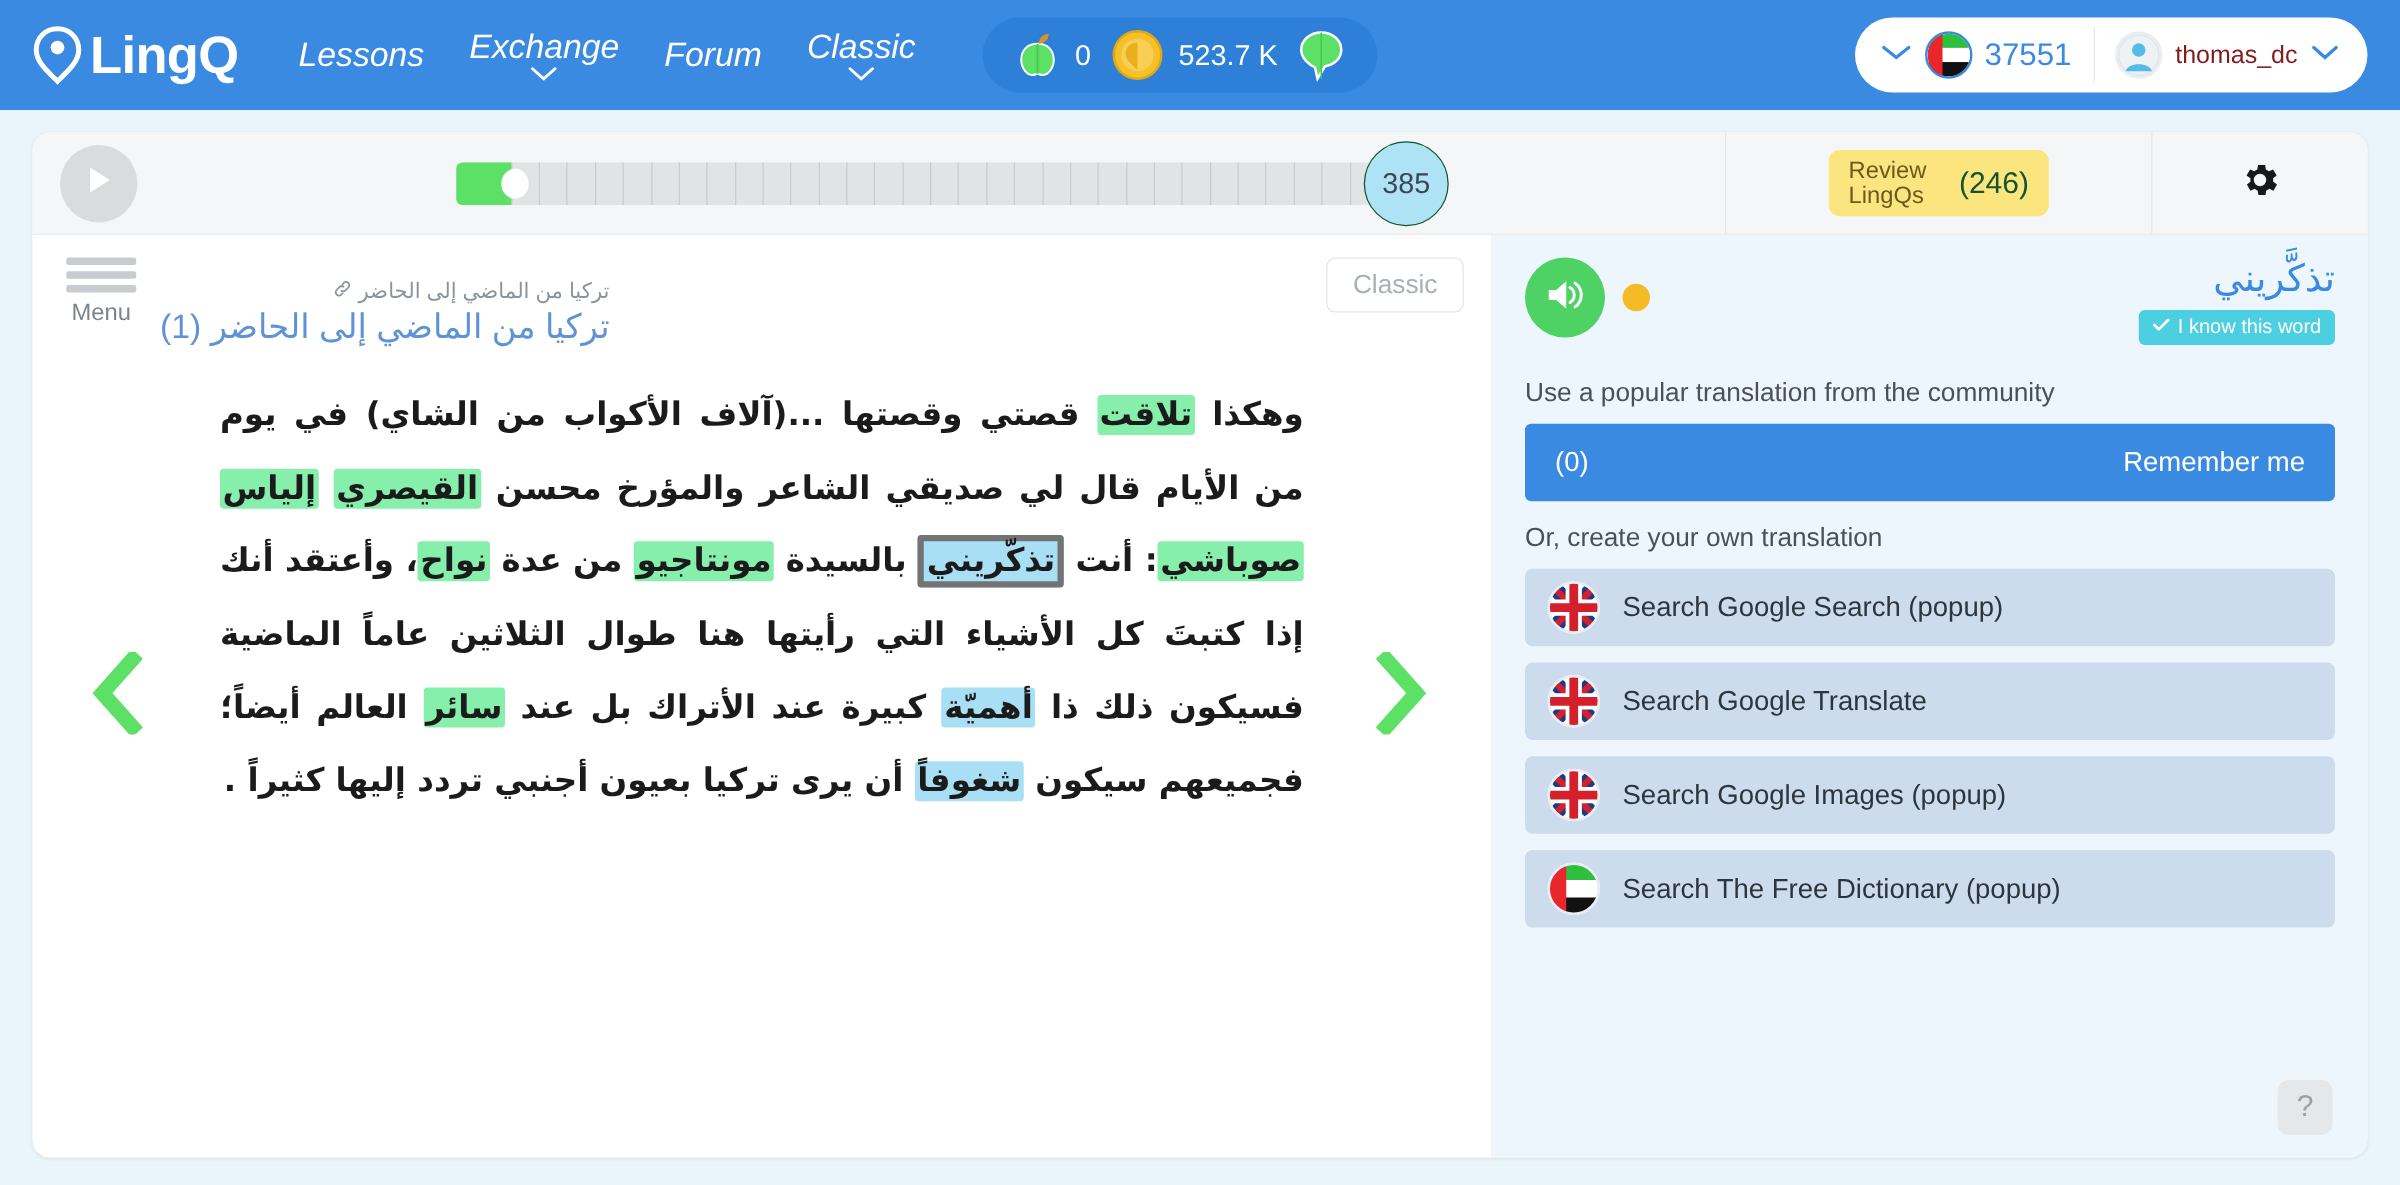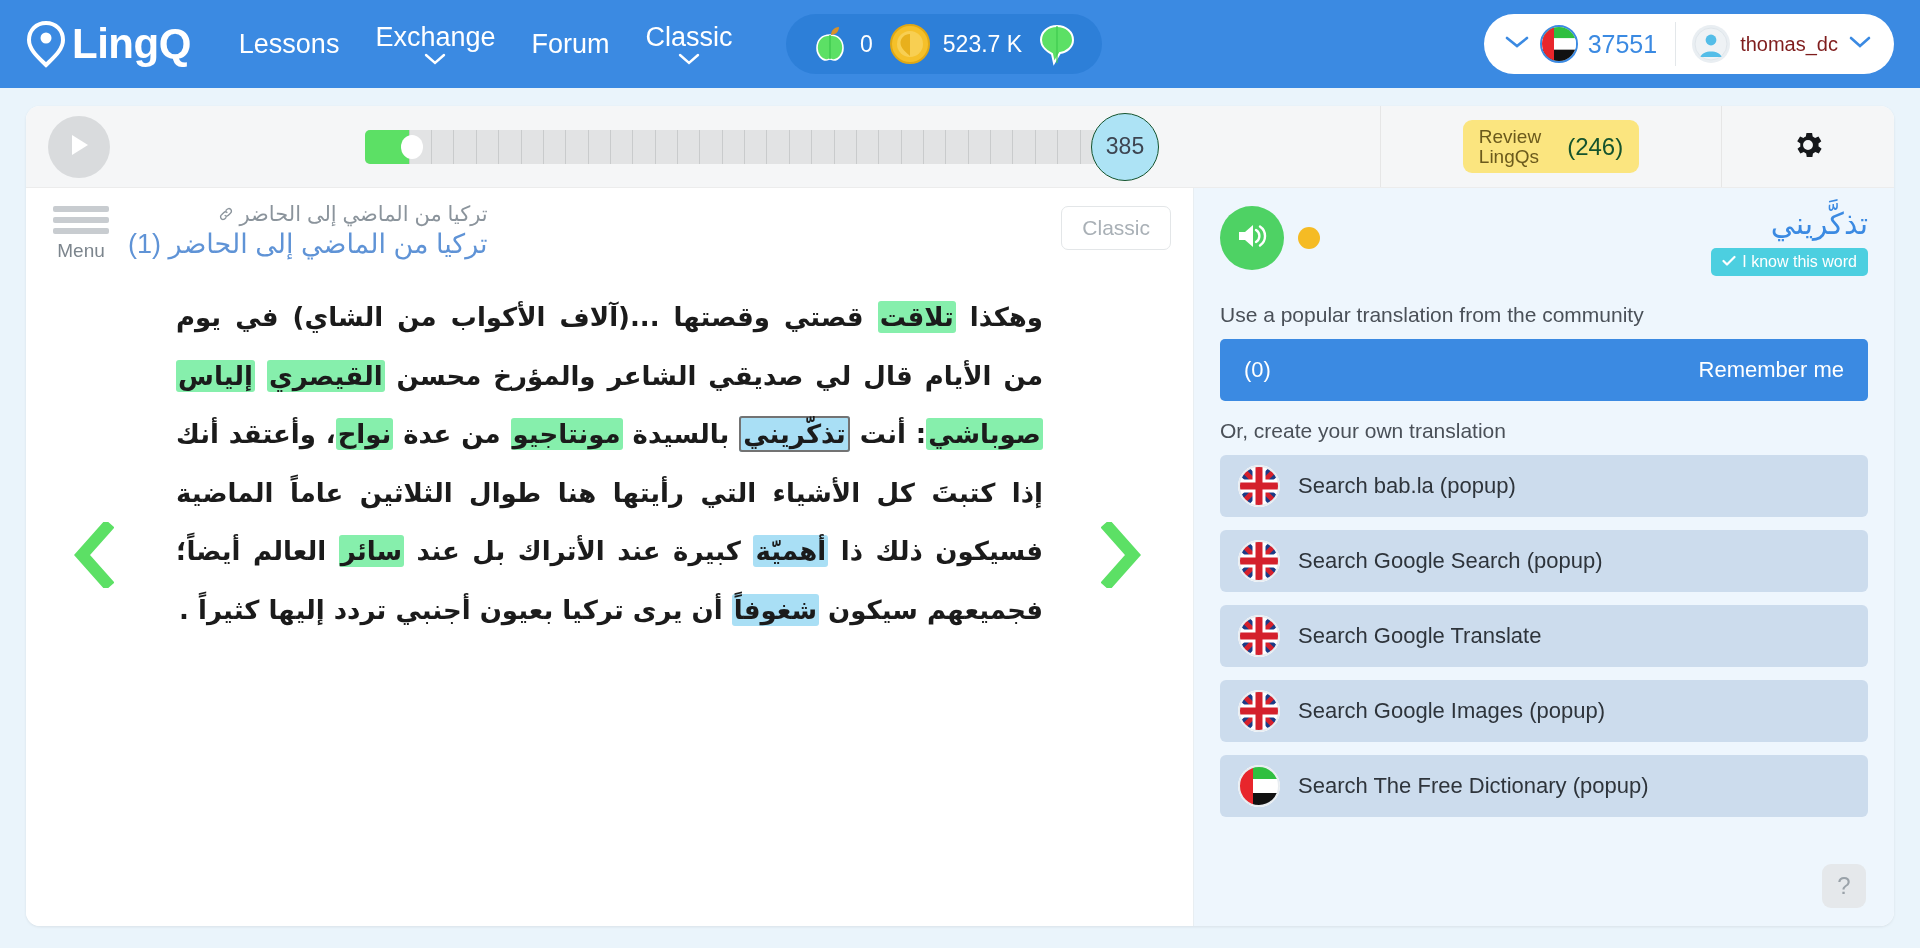--- a/index.html
+++ b/index.html
@@ -21,21 +21,21 @@
   }
   .logo { display: flex; align-items: center; gap: 6px; margin-right: 48px; }
   .logo-pin {
     width: 40px; height: 48px; position: relative;
   }
   .logo-pin svg { display: block; }
   .logo-text {
     color: #fff; font-size: 42px; font-weight: 700; letter-spacing: -0.5px;
     line-height: 1;
   }
-  .nav-links { display: flex; align-items: center; gap: 36px; }
+  .nav-links { display: flex; align-items: center; gap: 36px; font-style: italic; }
   .nav-item {
     color: #fff; font-size: 27px; font-weight: 400;
     display: flex; flex-direction: column; align-items: center;
     cursor: pointer; line-height: 1.05;
   }
   .caret { margin-top: 1px; }
   .caret svg { display: block; }
 
   .stats-pill {
     position: absolute; left: 786px; top: 14px;
@@ -149,43 +149,43 @@
   }
   .menu-btn {
     display: flex; flex-direction: column; align-items: center;
     cursor: pointer; width: 66px; flex-shrink: 0; padding-top: 4px;
   }
   .burger { display: flex; flex-direction: column; gap: 5px; }
   .burger span { display: block; width: 56px; height: 6px; background: #c8ccd0; border-radius: 2px; }
   .menu-label { font-size: 19px; color: #7c858d; margin-top: 6px; }
   .titles { margin-left: 14px; text-align: right; }
   .breadcrumb {
-    font-size: 21px; color: #8b949c; direction: rtl;
-    display: flex; align-items: center; gap: 6px; justify-content: flex-start;
+    font-size: 17px; color: #8b949c; direction: rtl;
+    display: flex; align-items: center; gap: 6px; justify-content: flex-start; margin-top: 20px;
   }
   .lesson-title {
     font-size: 27px; color: #5f93d6; direction: rtl; margin-top: 2px;
     cursor: pointer;
   }
   .classic-btn {
     position: absolute; right: 22px; top: 18px;
     border: 1px solid #e3e6e8; border-radius: 7px;
     padding: 9px 20px; font-size: 21px; color: #a9b0b6;
     background: #fff; cursor: pointer;
   }
 
   .lesson-text {
     direction: rtl; text-align: justify;
     margin: 26px 150px 0 150px;
     font-family: "DejaVu Sans", sans-serif;
     font-size: 26px; line-height: 2.25; color: #1b1b1b;
     font-weight: 700;
   }
   .hl-y { background: #86efac; border-radius: 3px; padding: 1px 2px; }
-  .hl-b { background: #a9dff5; border-radius: 3px; padding: 1px 2px; border: 2px solid #737373; }
+  .hl-b { background: #a9dff5; border-radius: 3px; padding: 1px 2px; border: 5px solid #737373; }
   .hl-b2 { background: #a9dff5; border-radius: 3px; padding: 1px 2px; }
 
   .arrow-l, .arrow-r {
     position: absolute; top: 50%; transform: translateY(-50%);
     cursor: pointer;
   }
   .arrow-l { left: 48px; }
   .arrow-r { right: 52px; }
 
   
@@ -495,40 +495,20 @@
 
         <div class="remember-bar">
           <span class="cnt">(0)</span>
           <span class="txt">Remember me</span>
         </div>
 
         <div class="own-label">Or, create your own translation</div>
 
         <div class="dict-list">
 
-          <div class="dict-item">
-            <span class="flag-sm">
-              <svg width="42" height="42" viewBox="0 0 42 42">
-                <defs>
-                    <clipPath id="c1">
-                      <circle cx="21" cy="21" r="20"></circle>
-                    </clipPath>
-                  </defs>
-                <g clip-path="url(#c1)">
-                  <rect width="42" height="42" fill="#ffffff"></rect>
-                  <path d="M0 0 L42 42 M42 0 L0 42" stroke="#1b3b86" stroke-width="12"></path>
-                  <path d="M0 0 L42 42 M42 0 L0 42" stroke="#d4202c" stroke-width="5"></path>
-                  <path d="M21 0 L21 42 M0 21 L42 21" stroke="#ffffff" stroke-width="13"></path>
-                  <path d="M21 0 L21 42 M0 21 L42 21" stroke="#d4202c" stroke-width="7"></path>
-                </g>
-                <circle cx="21" cy="21" r="20" fill="none" stroke="#e8edf1" stroke-width="2"></circle>
-              </svg>
-            </span>
-            <span class="lbl">Search bab.la (popup)</span>
-          </div>
 
           <div class="dict-item">
             <span class="flag-sm">
               <svg width="42" height="42" viewBox="0 0 42 42">
                 <defs>
                     <clipPath id="c2">
                       <circle cx="21" cy="21" r="20"></circle>
                     </clipPath>
                   </defs>
                 <g clip-path="url(#c2)">

